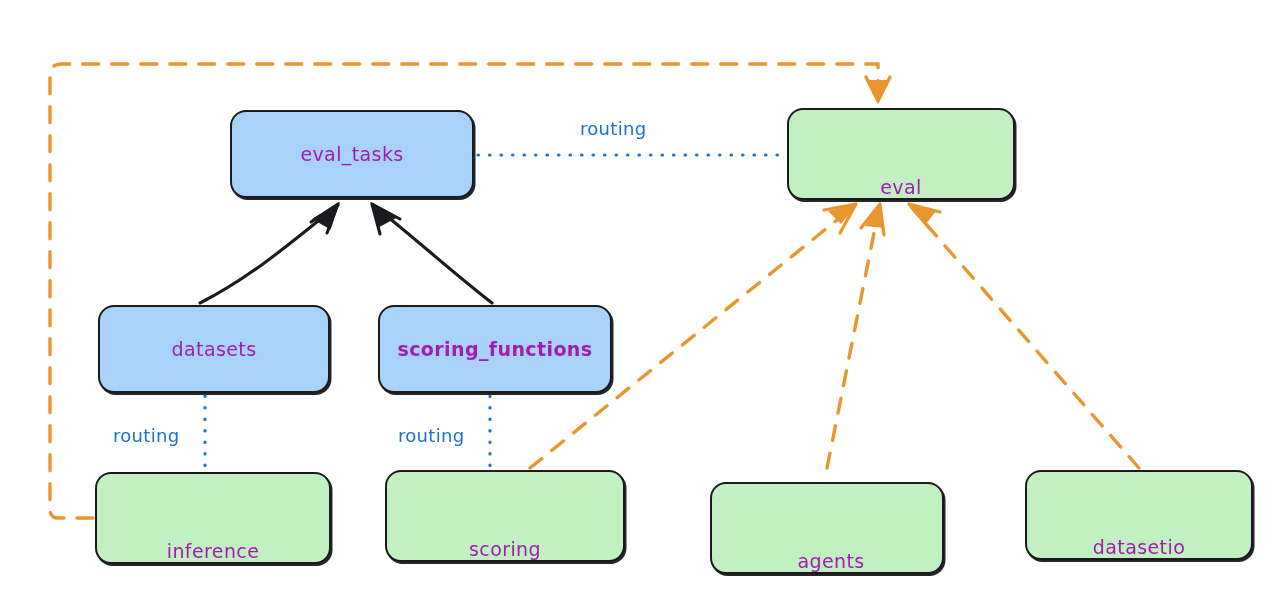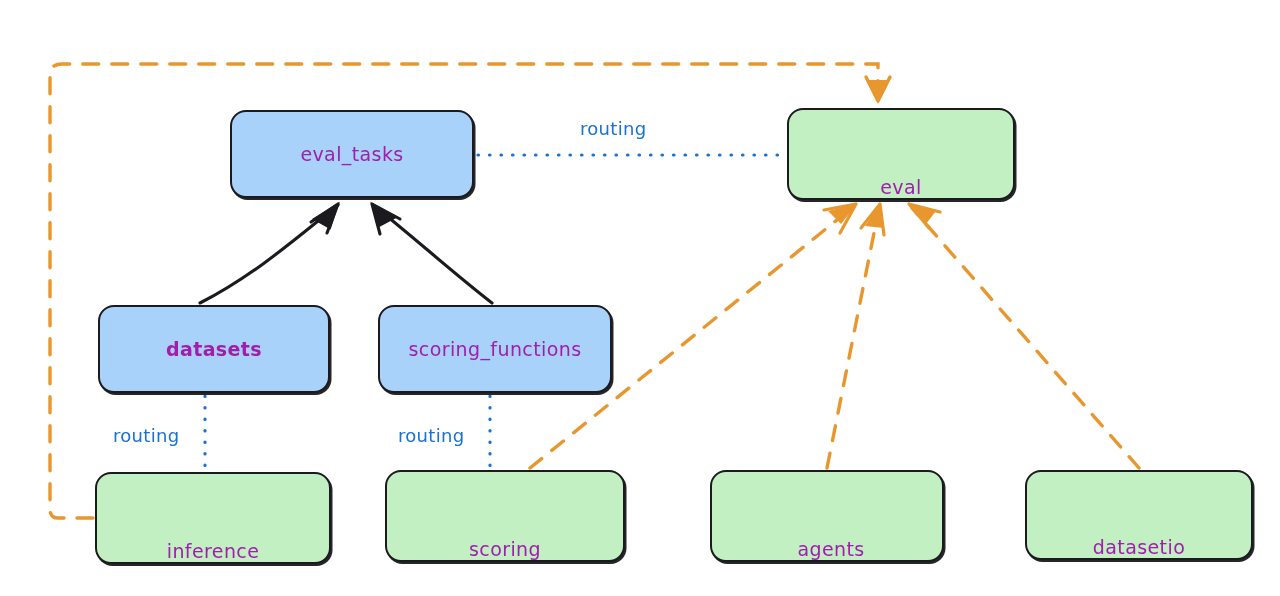--- a/index.html
+++ b/index.html
@@ -113,37 +113,37 @@
   </svg>
 
   <div class="node blue" style="left:230px; top:110px; width:244px; height:88px;">
     <span class="node-label">eval_tasks</span>
   </div>
 
   <div class="node green" style="left:787px; top:108px; width:228px; height:92px;">
     <span class="node-label">eval</span>
   </div>
 
-  <div class="node blue" style="left:98px; top:305px; width:232px; height:88px;font-weight:bold;">
+  <div class="node blue" style="left:98px; top:305px; width:232px; height:88px;">
     <span class="node-label">datasets</span>
   </div>
 
-  <div class="node blue" style="left:378px; top:305px; width:234px; height:88px;">
+  <div class="node blue" style="left:378px; top:305px; width:234px; height:88px;font-weight:bold;">
     <span class="node-label">scoring_functions</span>
   </div>
 
   <div class="node green" style="left:95px; top:472px; width:236px; height:92px;">
     <span class="node-label">inference</span>
   </div>
 
   <div class="node green" style="left:385px; top:470px; width:240px; height:92px;">
     <span class="node-label">scoring</span>
   </div>
 
-  <div class="node green" style="left:710px; top:470px; width:234px; height:92px;padding-left:8px;">
+  <div class="node green" style="left:710px; top:482px; width:234px; height:92px;padding-left:8px;">
     <span class="node-label">agents</span>
   </div>
 
   <div class="node green" style="left:1025px; top:470px; width:228px; height:90px;">
     <span class="node-label">datasetio</span>
   </div>
 
   <span class="edge-label" style="left:580px; top:118px;">routing</span>
 
   <span class="edge-label" style="left:113px; top:425px;">routing</span>

